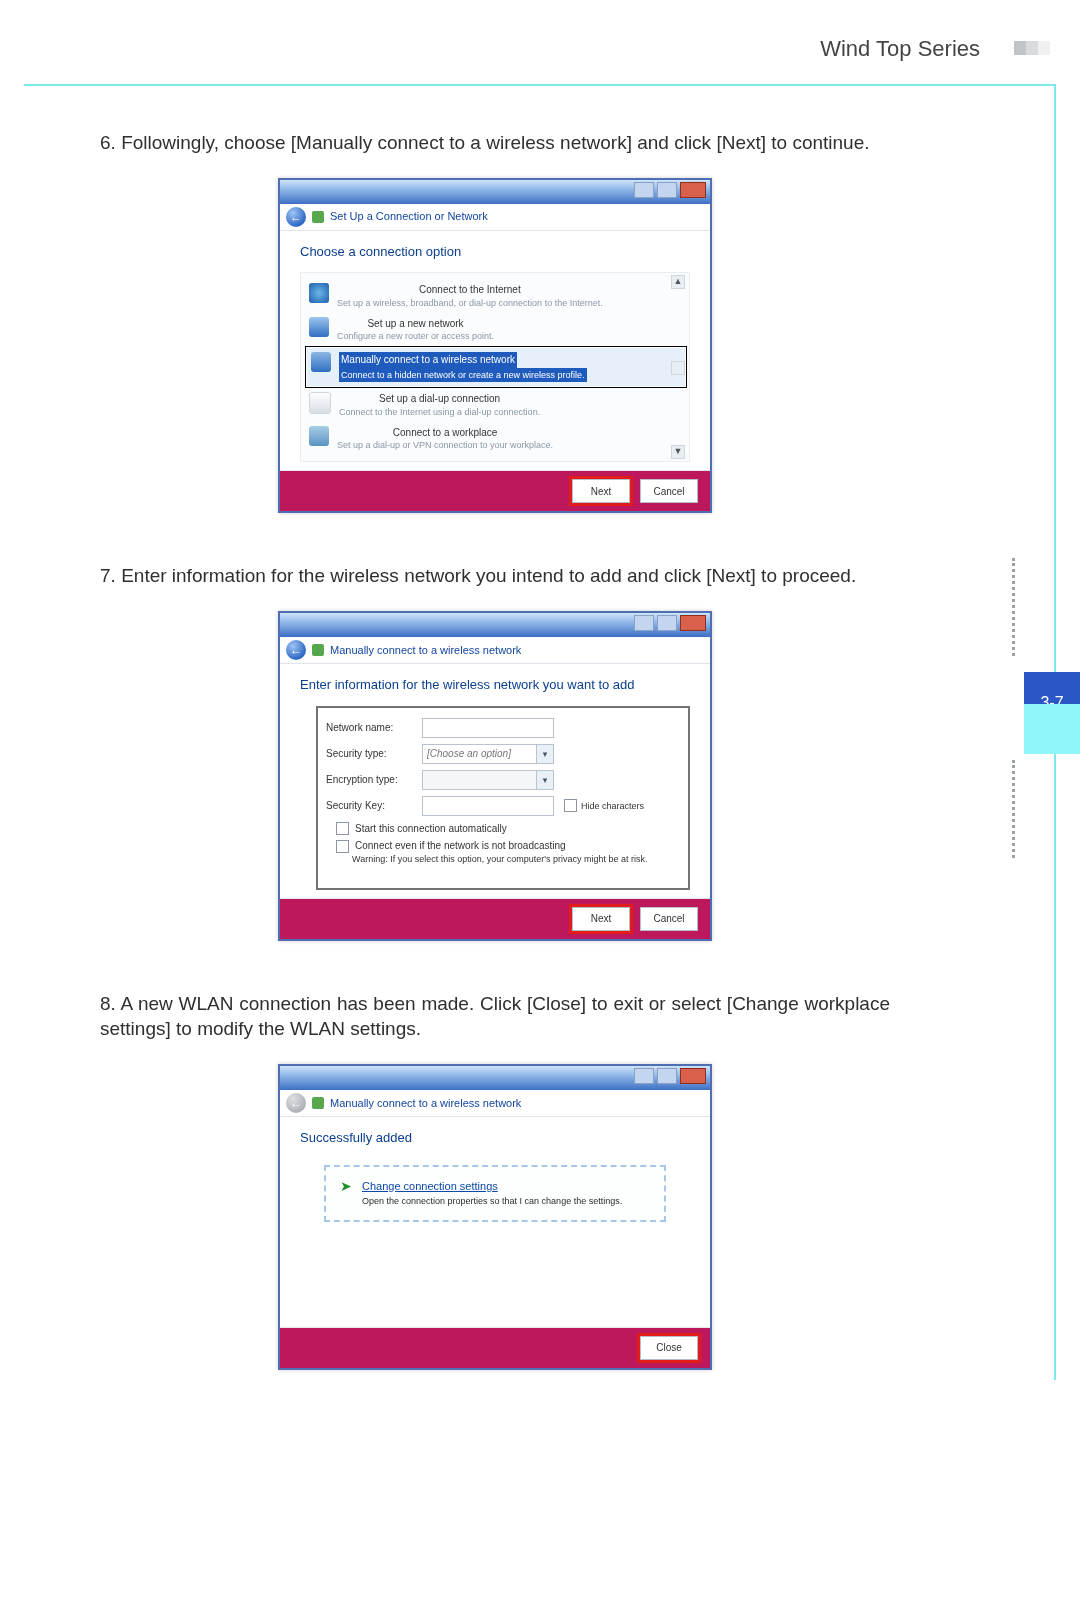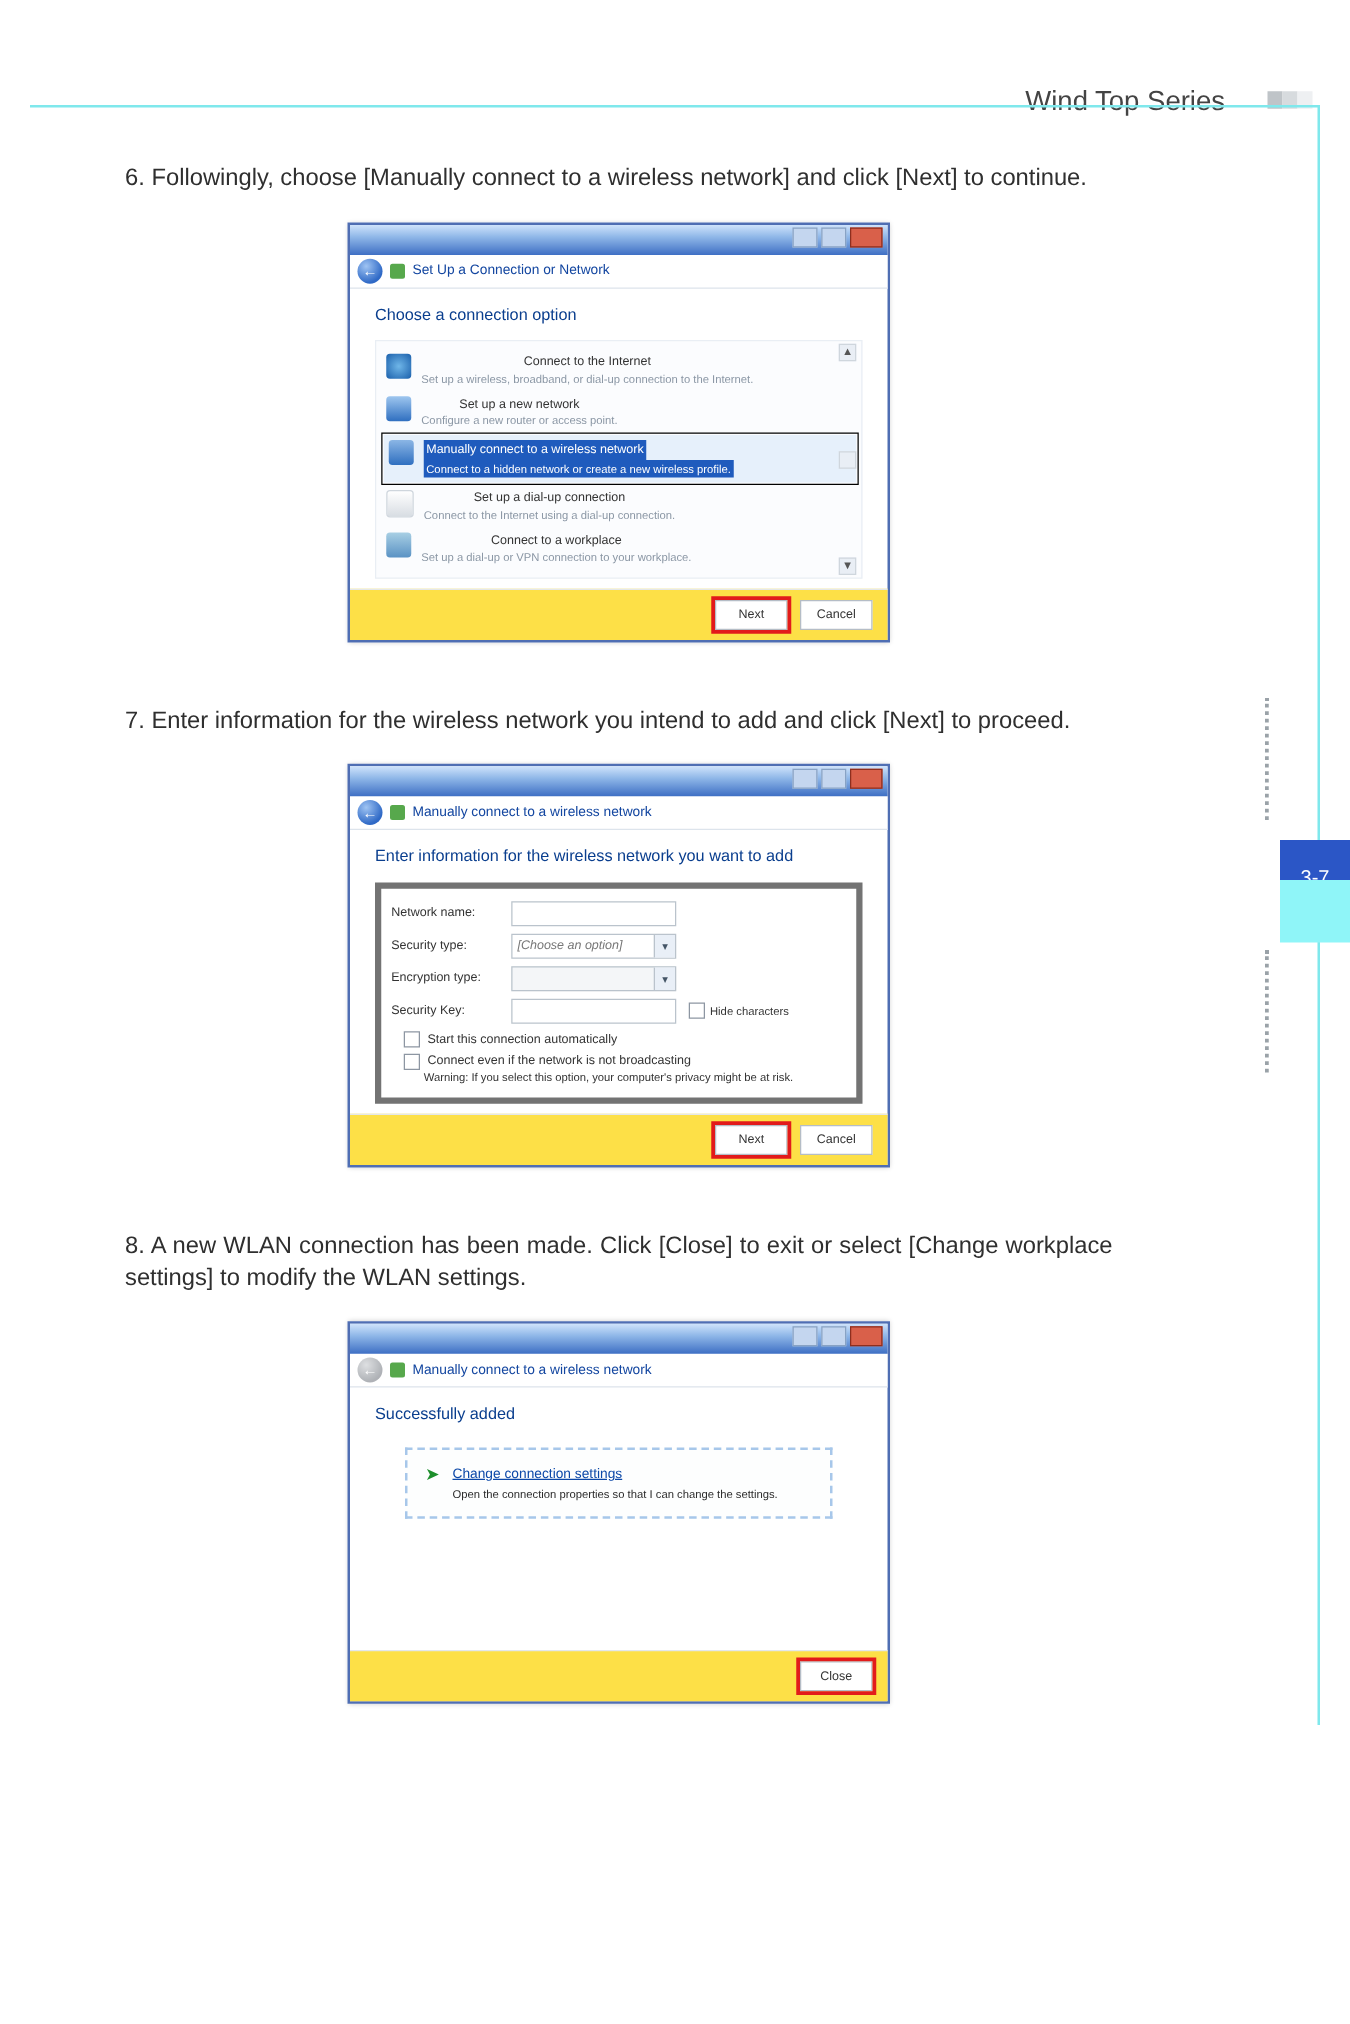--- a/index.html
+++ b/index.html
@@ -1,21 +1,21 @@
 <!DOCTYPE html>
 <html><head>
 <meta charset="utf-8">
 <style>
   html,body{margin:0;padding:0;background:#fff;font-family:Arial,Helvetica,sans-serif;}
   .page{
     width:1080px;height:1619px;position:relative;background:#fff;box-sizing:border-box;
   }
   
   .hdr{
-    position:absolute;top:68px;left:0;right:0;text-align:right;padding-right:100px;
+    position:absolute;top:36px;left:0;right:0;text-align:right;padding-right:100px;
     font-size:22px;color:#444;
   }
   .hdr-bars{position:absolute;right:30px;top:5px;display:flex;gap:0;}
   .hdr-bars span{display:inline-block;width:12px;height:14px;}
   .hb1{background:#bfc4c8;}
   .hb2{background:#d7dbde;}
   .hb3{background:#eef0f2;}
   
   .frame{
     position:absolute;left:24px;top:84px;width:1032px;height:1296px;
@@ -80,28 +80,28 @@
   .opt-txt .d{color:#8b97a5;font-size:9px;}
   .opt.sel{background:#e6f0fb;}
   .opt.sel .t{color:#fff;background:#1f5bbd;display:inline-block;padding:1px 2px;}
   .opt.sel .d{color:#fff;background:#1f5bbd;display:inline-block;padding:1px 2px;}
   .opt-hi{border:1px solid #000000;padding:1px;}
   .scroll-arrow{position:absolute;right:4px;width:12px;height:12px;background:#e9eef5;border:1px solid #cfd6dd;font-size:9px;text-align:center;line-height:10px;color:#555;}
   .sa-top{top:2px;}
   .sa-mid{top:50%;margin-top:-6px;}
   .sa-bot{bottom:2px;}
   .dlg-footer{
-    height:40px;background:#fde047;border-top:1px solid #e3e7eb;display:flex;
+    height:40px;background:#be185d;border-top:1px solid #e3e7eb;display:flex;
     justify-content:flex-end;align-items:center;gap:10px;padding-right:12px;
   }
   .dbtn{min-width:56px;height:22px;border:1px solid #b5bdc6;background:#fff;font-size:10px;
     display:flex;align-items:center;justify-content:center;color:#333;}
   .dbtn.hi{outline:3px solid #e21b1b;}
   
-  .formgrid{padding:4px 8px 10px 8px;border:5px solid #737373;}
+  .formgrid{padding:4px 8px 23px 8px;border:2px solid #737373;margin-left:16px;}
   .frow{display:flex;align-items:center;margin:6px 0;}
   .flabel{width:96px;color:#333;font-size:10px;}
   .fin{height:18px;border:1px solid #bac3cc;background:#fff;}
   .fin.w1{width:130px;}
   .fsel{height:18px;border:1px solid #bac3cc;background:#fff;width:130px;position:relative;}
   .fsel .ph{font-style:italic;color:#777;padding-left:4px;font-size:10px;line-height:18px;}
   .fsel .caret{position:absolute;right:0;top:0;width:16px;height:18px;background:#e9eff7;border-left:1px solid #bac3cc;color:#456;font-size:9px;text-align:center;line-height:18px;}
   .chkln{display:flex;align-items:flex-end;gap:6px;font-size:10px;color:#333;margin:4px 0 0 10px;}
   .chk{width:11px;height:11px;border:1px solid #8d96a2;background:#fff;}
   .warn{font-size:9px;color:#333;margin-left:26px;}

